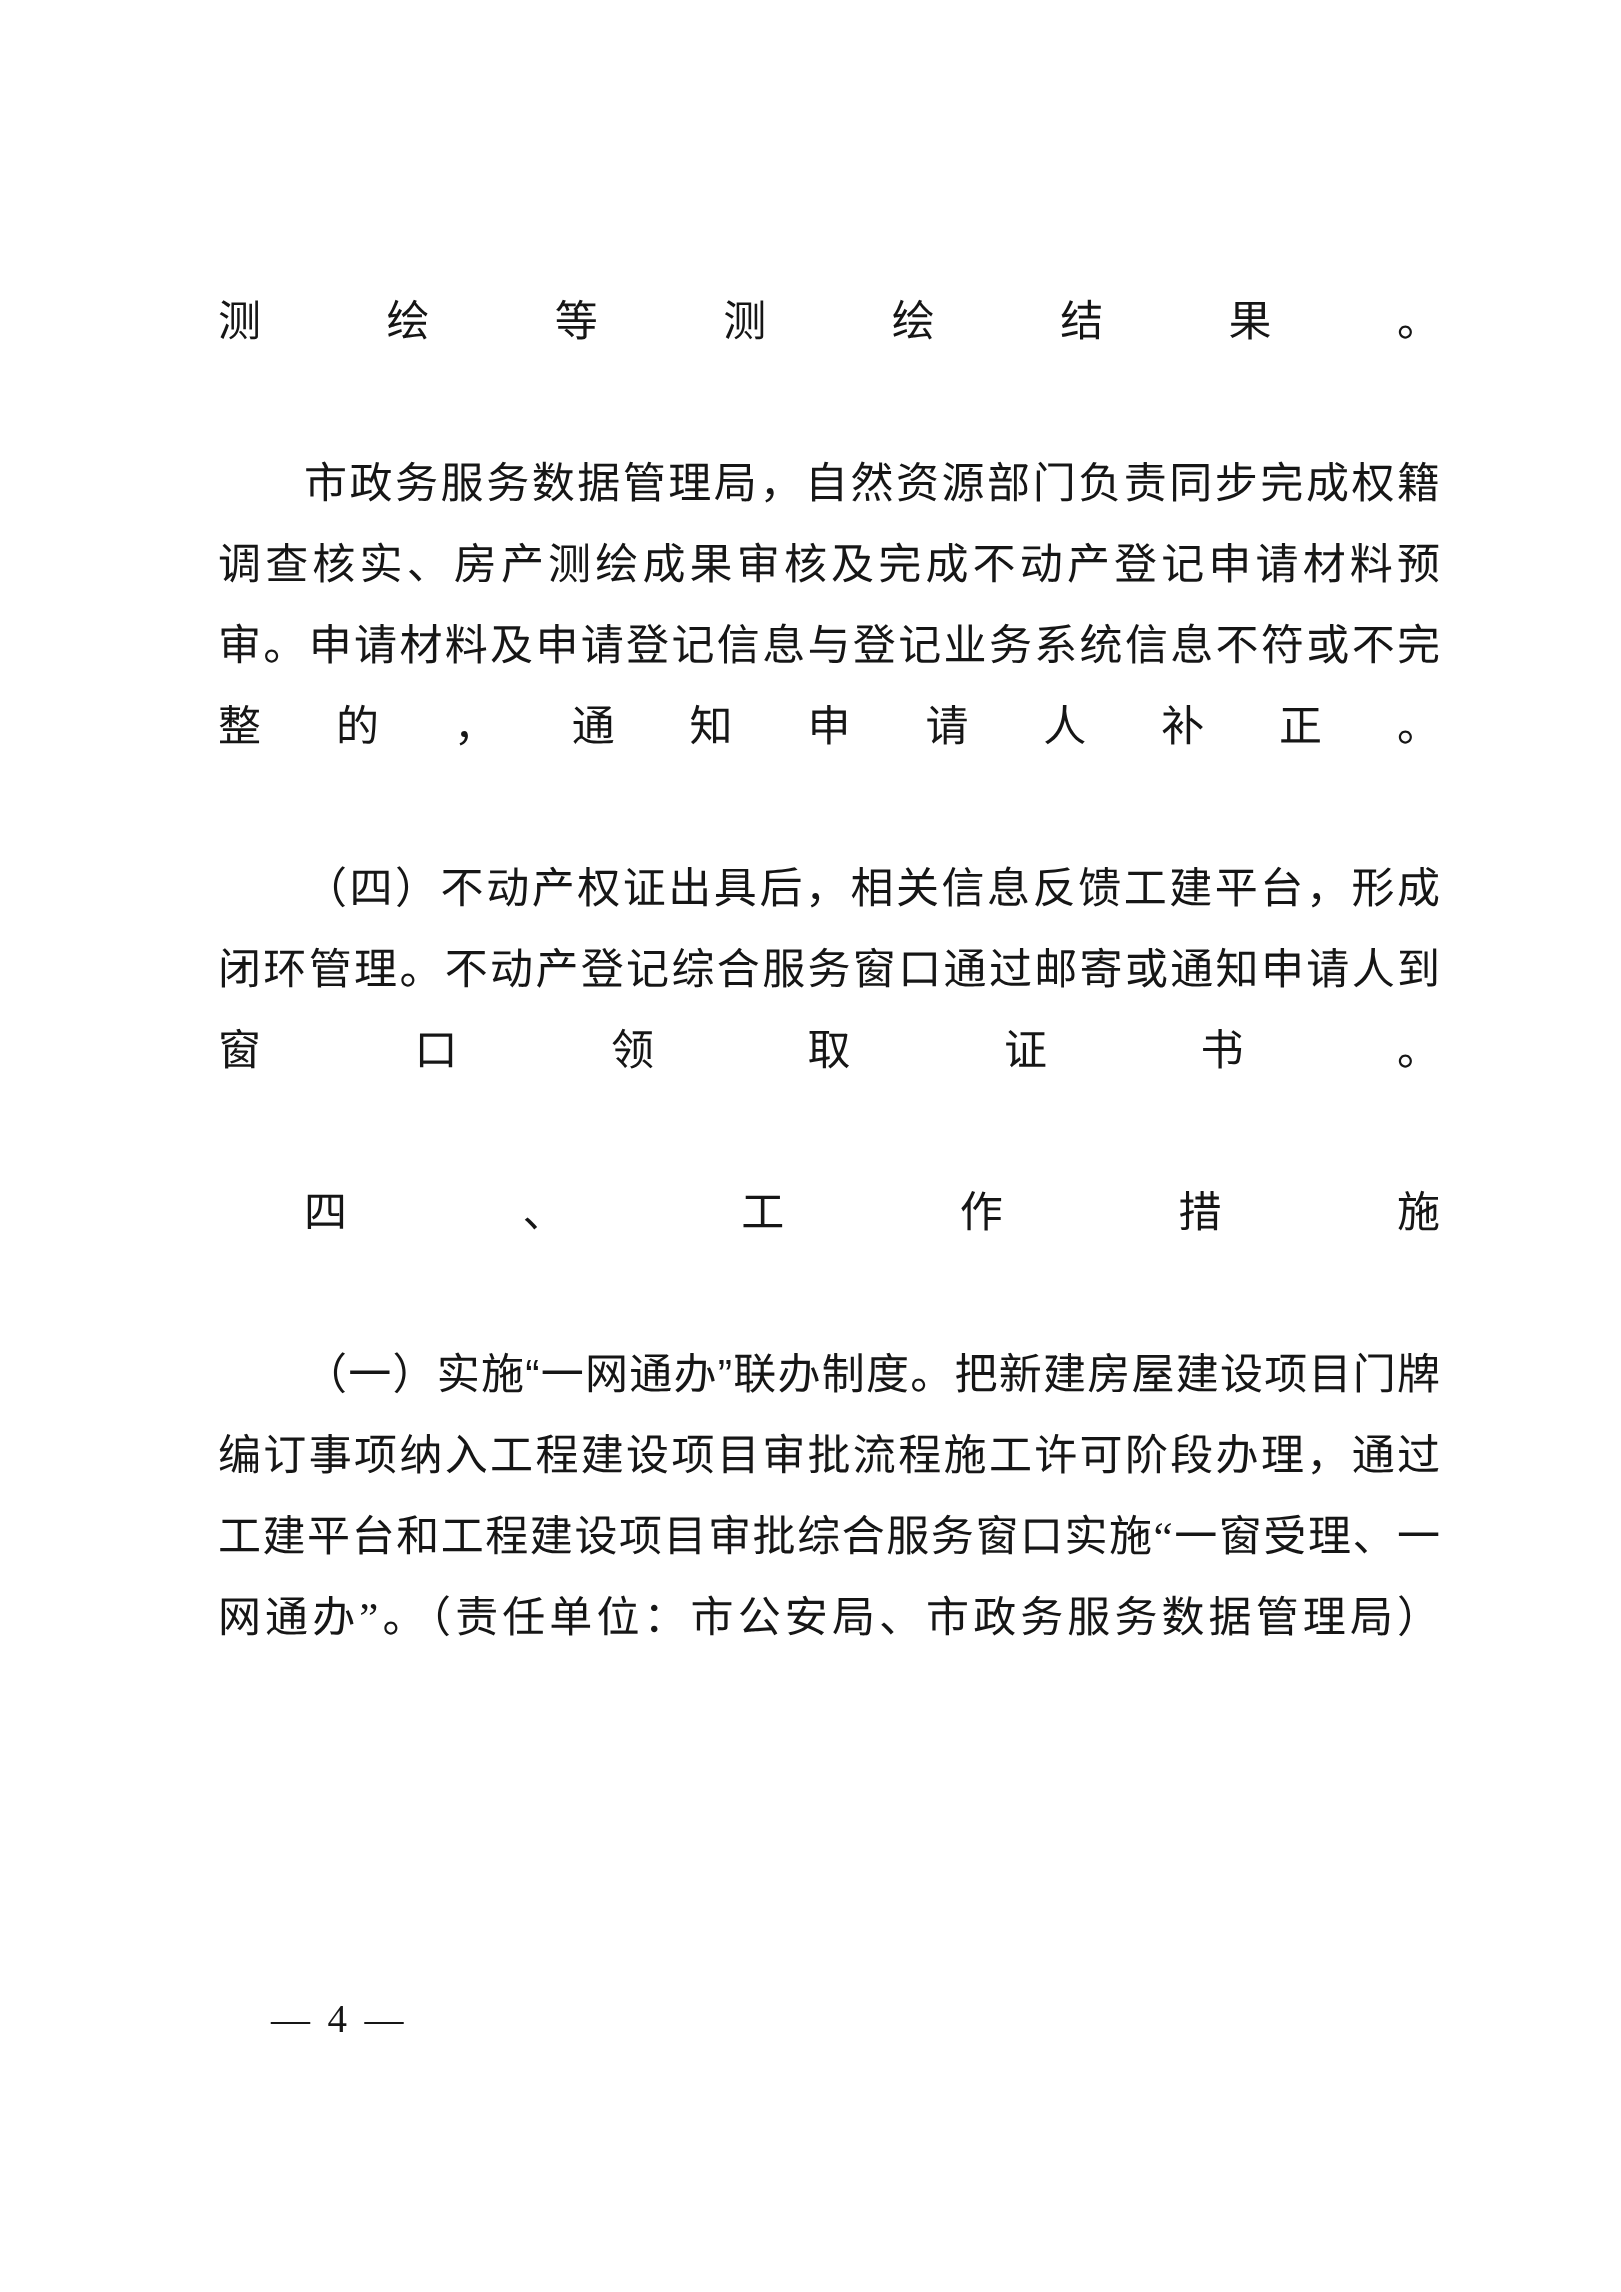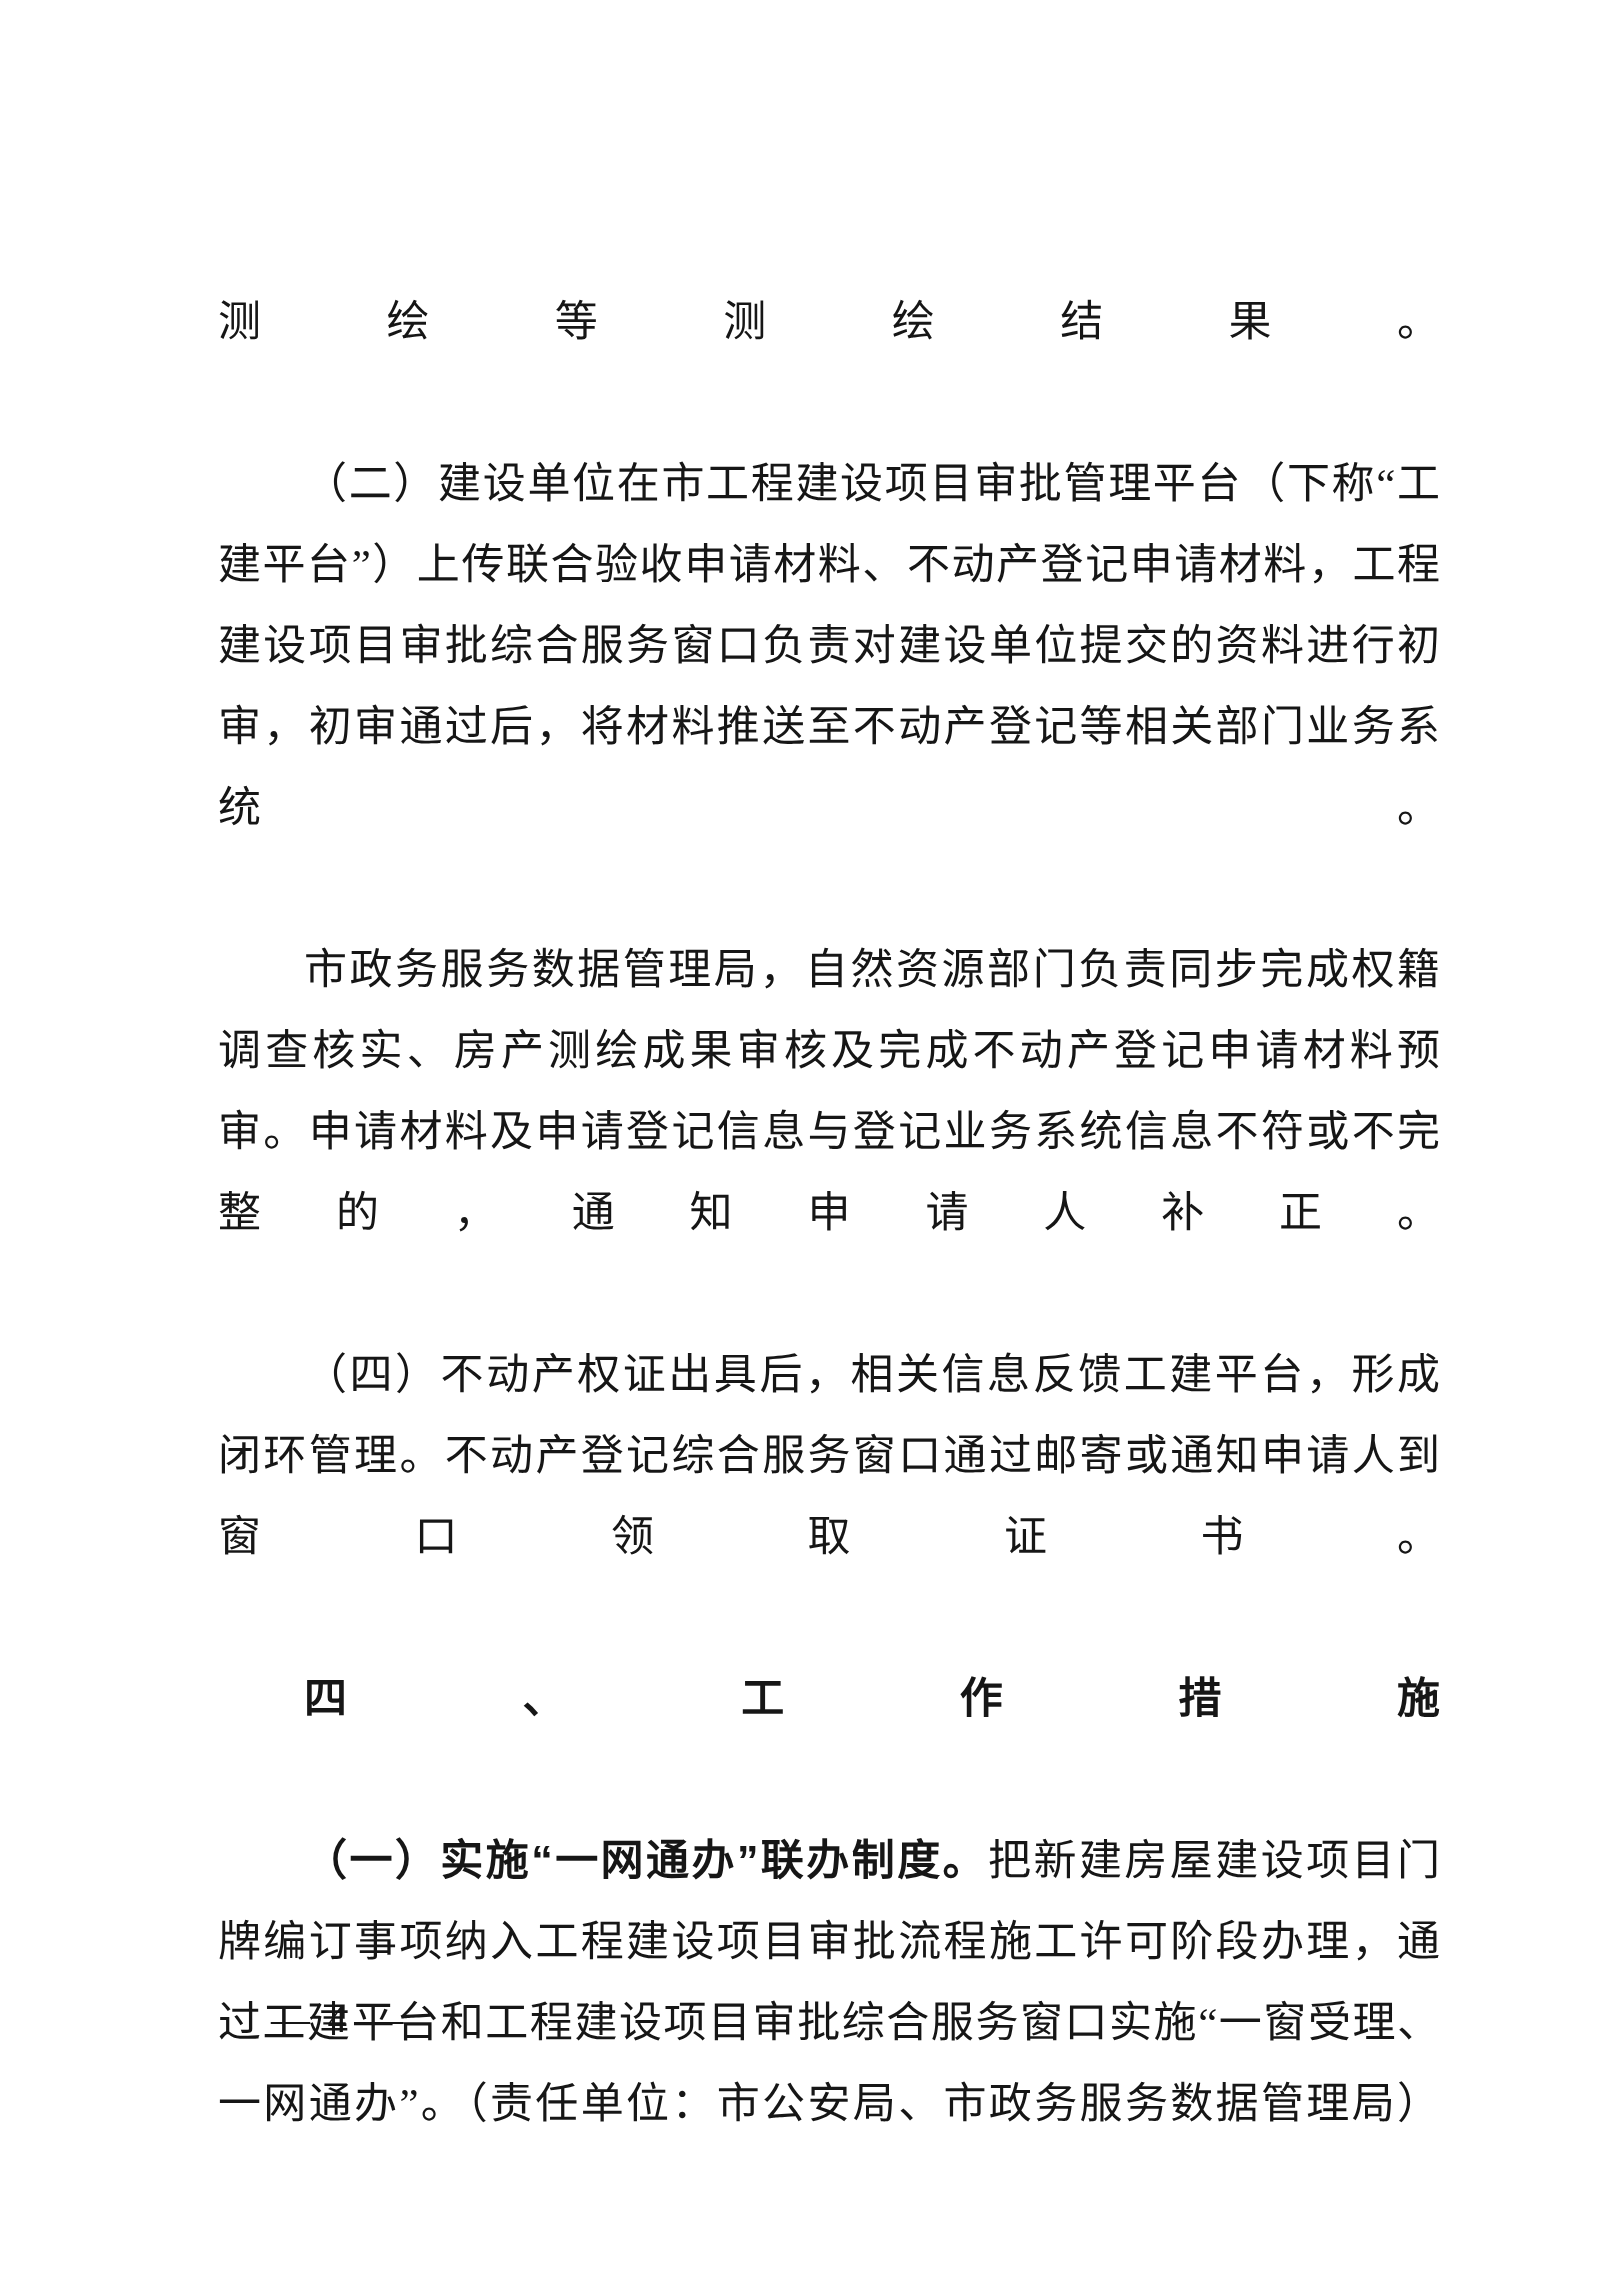--- a/index.html
+++ b/index.html
@@ -32,21 +32,21 @@
     letter-spacing: 1px;
   }
 
   .para { text-indent: 2em; }
   .para.no-indent { text-indent: 0; }
 
   
   .para::after { content: ""; display: inline-block; width: 100%; }
 
   .run-bold {
-    font-weight: 700;
+    font-weight: 400;
     font-family: "Liberation Sans", "DejaVu Sans", sans-serif;
   }
 
   .heading {
     font-weight: 700;
     font-family: "Liberation Sans", "DejaVu Sans", sans-serif;
   }
 
   .footer {
     position: absolute;
@@ -58,21 +58,20 @@
     letter-spacing: 3.9px;
     white-space: pre;
   }
 </style>
 </head>
 <body style="background: rgb(255, 255, 255);">
 
 <div class="page">
   <div class="content" id="content" style="color: rgb(22, 22, 22);">
       <div class="para no-indent"><span class="run">测绘等测绘结果。</span></div>
-      <div class="para"><span class="run">（二）建设单位在市工程建设项目审批管理平台（下称“工建平台”）上传联合验收申请材料、不动产登记申请材料，工程建设项目审批综合服务窗口负责对建设单位提交的资料进行初审，初审通过后，将材料推送至不动产登记等相关部门业务系统。</span></div>
       <div class="para"><span class="run">市政务服务数据管理局，自然资源部门负责同步完成权籍调查核实、房产测绘成果审核及完成不动产登记申请材料预审。申请材料及申请登记信息与登记业务系统信息不符或不完整的，通知申请人补正。</span></div>
       <div class="para"><span class="run">（四）不动产权证出具后，相关信息反馈工建平台，形成闭环管理。不动产登记综合服务窗口通过邮寄或通知申请人到窗口领取证书。</span></div>
       <div class="para heading"><span class="run-bold">四、工作措施</span></div>
       <div class="para"><span class="run-bold">（一）实施“一网通办”联办制度。</span><span class="run">把新建房屋建设项目门牌编订事项纳入工程建设项目审批流程施工许可阶段办理，通过工建平台和工程建设项目审批综合服务窗口实施“一窗受理、一网通办”。（责任单位：市公安局、市政务服务数据管理局）</span></div>
     </div>
   <div class="footer">— 4 —</div>
 </div>
 
 
 </body></html>

